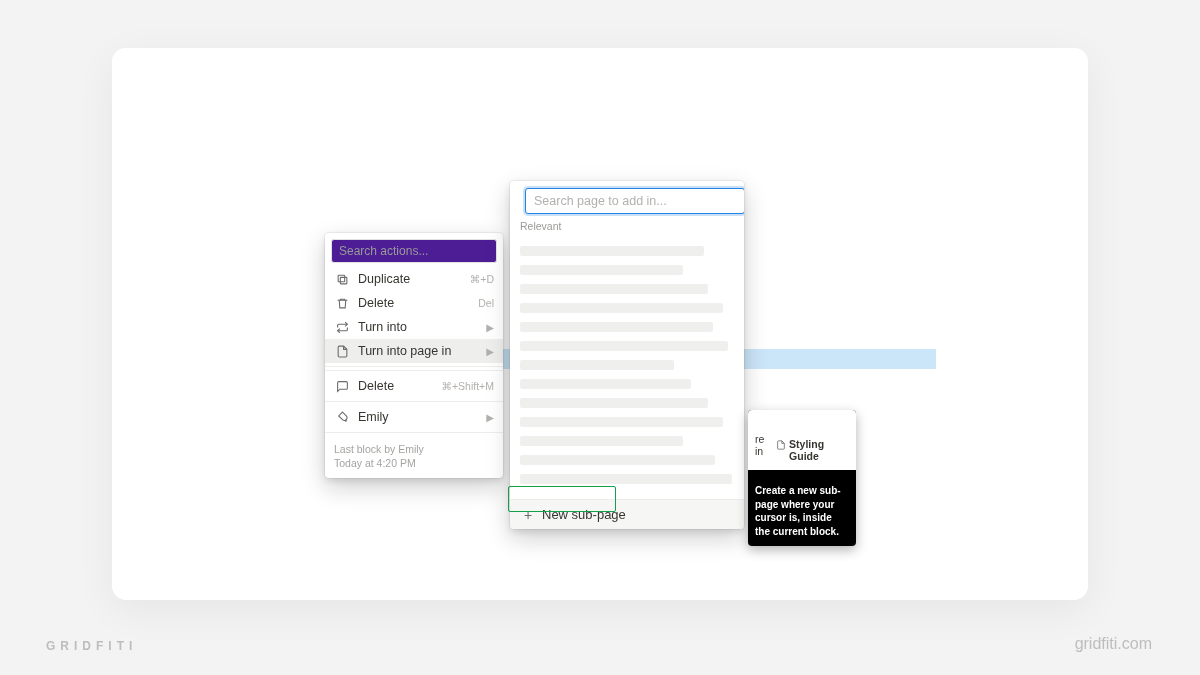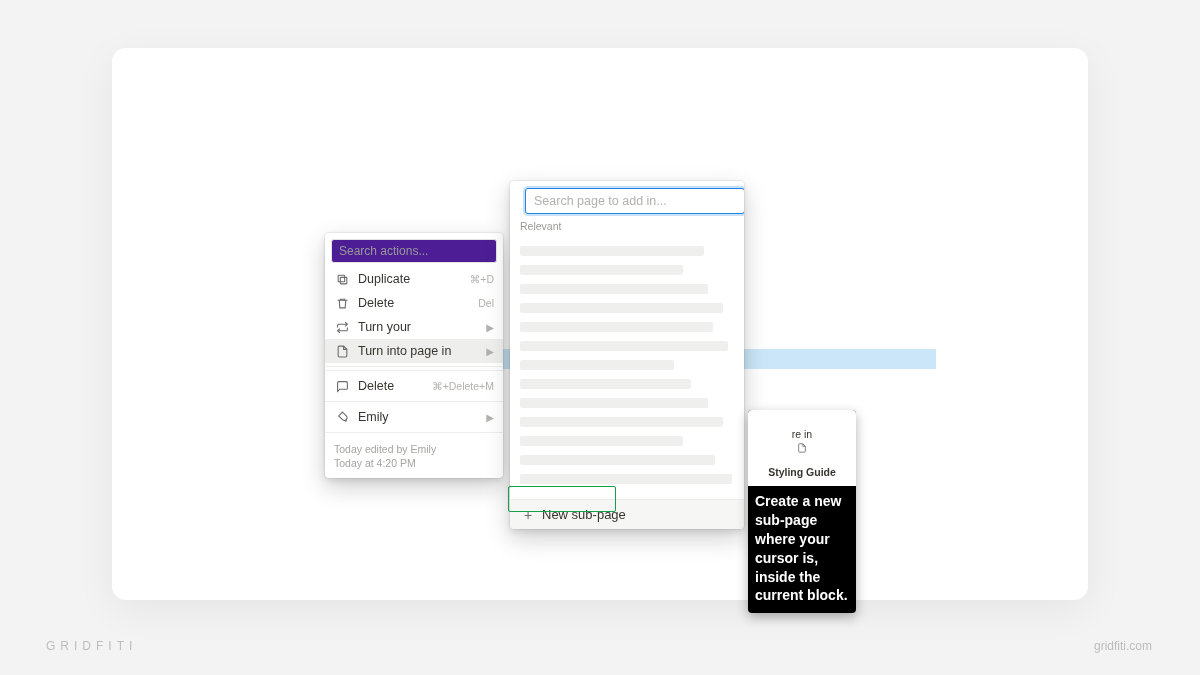--- a/index.html
+++ b/index.html
@@ -177,49 +177,48 @@
   }
   .tooltip-top {
     background: #ffffff;
     color: #37352f;
     padding: 18px 7px 8px 7px;
     font-size: 10.5px;
     display: flex;
     align-items: center;
     justify-content: flex-end;
     gap: 3px;
-    flex-direction: column;
   }
   .tooltip-top .doc-ic {
     font-size: 9px;
     color: #6b6b6b;
   }
   .tooltip-top .sg { font-weight: 600; margin-top: 10px; }
   .tooltip-body {
-    padding: 6px 7px 8px 7px;
+    padding: 14px 7px 8px 7px;
     line-height: 1.35;
     font-weight: 600;
-    font-size: 14px;
+    font-size: 10px;
   }
 
   
   .watermark-left {
     position: absolute;
     left: 46px;
     bottom: 22px;
     font-size: 12px;
     letter-spacing: 5px;
     color: #bdbdbd;
-    font-weight: 400;
+    font-weight: 700;
   }
   .watermark-right {
     position: absolute;
     right: 48px;
     bottom: 22px;
-    font-size: 12px;
+    font-size: 16px;
     color: #bdbdbd;
     font-weight: 500;
   }
 
   svg { display: block; }
 </style>
 </head>
 <body>
 
 <div class="card">
@@ -254,21 +253,21 @@
 
     <div class="menu-item">
       <span class="icon">
         <svg width="13" height="13" viewBox="0 0 24 24" fill="none" stroke="currentColor" stroke-width="2">
             <path d="M17 2l4 4-4 4"></path>
             <path d="M3 12V8a2 2 0 0 1 2-2h16"></path>
             <path d="M7 22l-4-4 4-4"></path>
             <path d="M21 12v4a2 2 0 0 1-2 2H3"></path>
           </svg>
       </span>
-      <span class="label">Turn your</span>
+      <span class="label">Turn into</span>
       <span class="chevron">▶</span>
     </div>
 
     <div class="menu-item hl">
       <span class="icon">
         <svg width="13" height="13" viewBox="0 0 24 24" fill="none" stroke="currentColor" stroke-width="2">
             <path d="M14 2H6a2 2 0 0 0-2 2v16a2 2 0 0 0 2 2h12a2 2 0 0 0 2-2V8z"></path>
             <path d="M14 2v6h6"></path>
           </svg>
       </span>
@@ -282,40 +281,40 @@
 
     <div class="menu-divider"></div>
 
     <div class="menu-item">
       <span class="icon">
         <svg width="13" height="13" viewBox="0 0 24 24" fill="none" stroke="currentColor" stroke-width="2">
             <path d="M21 15a2 2 0 0 1-2 2H7l-4 4V5a2 2 0 0 1 2-2h14a2 2 0 0 1 2 2z"></path>
           </svg>
       </span>
       <span class="label">Delete</span>
-      <span class="shortcut">⌘+Delete+M</span>
+      <span class="shortcut">⌘+Shift+M</span>
     </div>
 
     <div class="menu-divider"></div>
 
     <div class="menu-item">
       <span class="icon">
         <svg width="13" height="13" viewBox="0 0 24 24" fill="none" stroke="currentColor" stroke-width="2">
             <path d="M12 2l7 7c2 2 2 5 0 7s-5 2-7 0l-7-7 7-7z"></path>
             <circle cx="18" cy="18" r="2" fill="currentColor" stroke="none"></circle>
           </svg>
       </span>
       <span class="label">Emily</span>
       <span class="chevron">▶</span>
     </div>
 
     <div class="menu-divider"></div>
 
     <div class="footer-info">
-      <div>Today edited by Emily</div>
+      <div>Last block by Emily</div>
       <div>Today at 4:20 PM</div>
     </div>
   </div>
 
   <div class="page-popover">
     <div class="page-search-wrap">
       <input class="page-search" type="text" placeholder="Search page to add in..." style="">
     </div>
     <div class="relevant-label">Relevant</div>
     <div class="skel-list">

